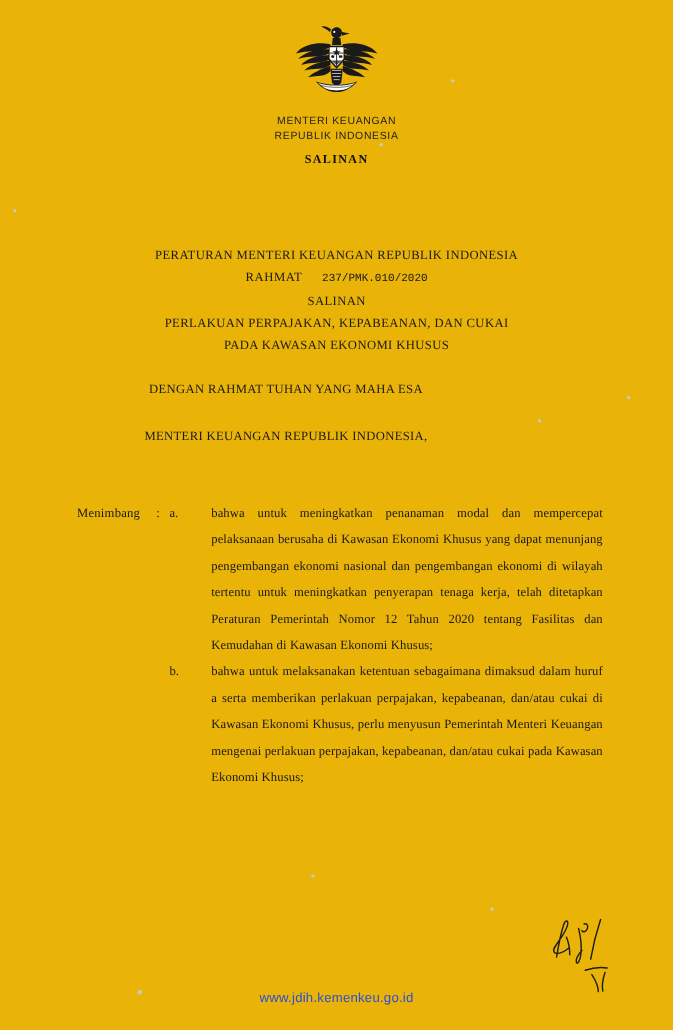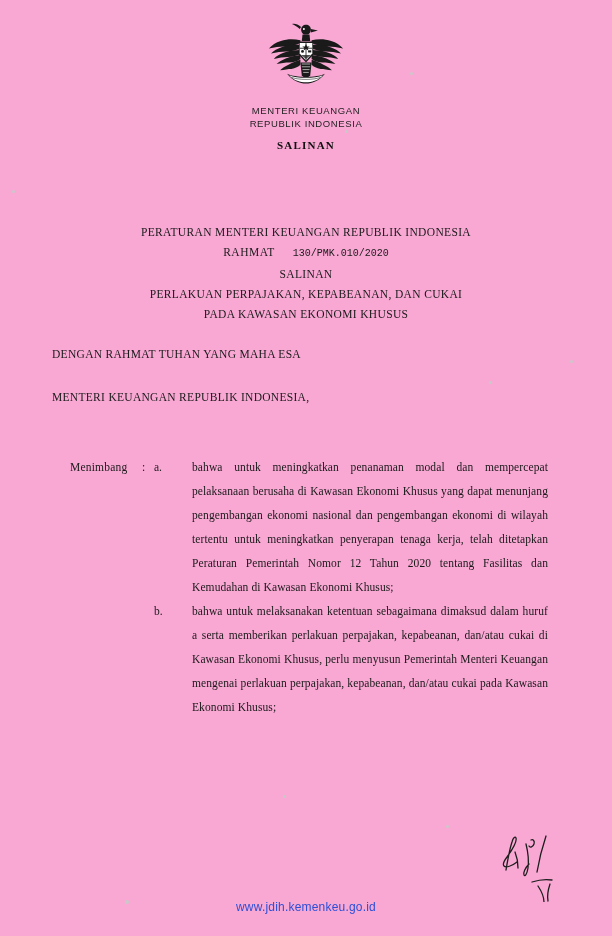--- a/index.html
+++ b/index.html
@@ -12,21 +12,21 @@
     height: 936px;
     position: relative;
     font-family: "Liberation Serif", serif;
     color: #1a1a1a;
     overflow: hidden;
   }
   .page {
     position: relative;
     width: 612px;
     height: 936px;
-    background: #f9a8d4;
+    background: #eab308;
   }
 
   
   .emblem-wrap {
     position: absolute;
     top: 22px;
     left: 0;
     width: 612px;
     text-align: center;
   }
@@ -85,21 +85,21 @@
     font-size: 10px;
     letter-spacing: 0;
     margin-left: 18px;
   }
 
   .preamble {
     position: absolute;
     top: 348px;
     left: 0;
     width: 512px;
-    padding-left: 44px;
+    text-align: center;
   }
   .preamble .line1 {
     font-size: 11.5px;
     letter-spacing: 0.3px;
     padding-left: 8px;
   }
   .preamble .line2 {
     font-size: 11.5px;
     letter-spacing: 0.3px;
     margin-top: 31px;
@@ -247,21 +247,21 @@
 
   <div class="header-block">
     <div class="header-line">MENTERI KEUANGAN</div>
     <div class="header-line">REPUBLIK INDONESIA</div>
     <div class="salinan">SALINAN</div>
   </div>
 
   <div class="title-block">
     <div class="title-line">PERATURAN MENTERI KEUANGAN REPUBLIK INDONESIA</div>
     <div class="nomor-line">
-      <span class="nomor-label">RAHMAT</span><span class="nomor-value">130/PMK.010/2020</span>
+      <span class="nomor-label">RAHMAT</span><span class="nomor-value">237/PMK.010/2020</span>
     </div>
     <div class="title-line">SALINAN</div>
     <div class="title-line">PERLAKUAN PERPAJAKAN, KEPABEANAN, DAN CUKAI</div>
     <div class="title-line">PADA KAWASAN EKONOMI KHUSUS</div>
   </div>
 
   <div class="preamble">
     <div class="line1">DENGAN RAHMAT TUHAN YANG MAHA ESA</div>
     <div class="line2">MENTERI KEUANGAN REPUBLIK INDONESIA,</div>
   </div>

